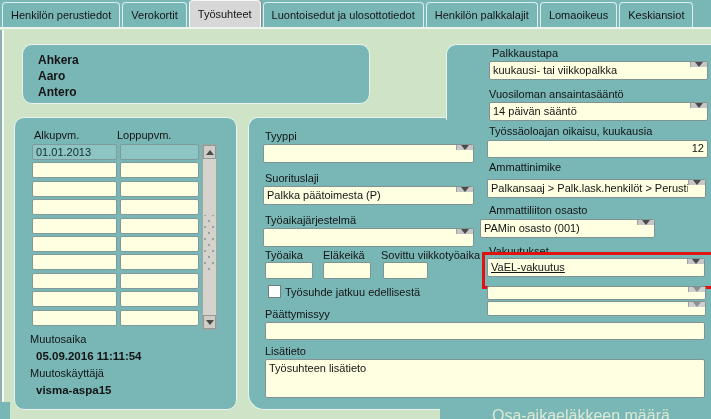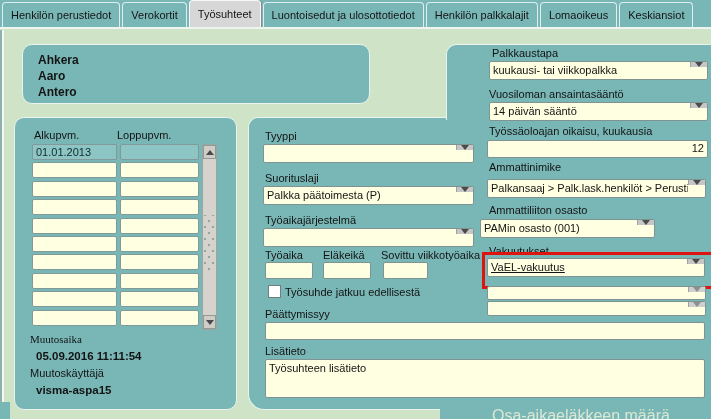--- a/index.html
+++ b/index.html
@@ -153,21 +153,21 @@
 <div class="sb">
   <div class="sb-btn sb-up">
       <div class="tri-up"></div>
     </div>
   <div class="sb-dots"></div>
   <div class="sb-btn sb-dn">
       <div class="tri-dn"></div>
     </div>
 </div>
 
-<div class="lbl" style="left:30px;top:333px;font-family:Liberation Serif, serif;">Muutosaika</div>
+<div class="lbl" style="left:30px;top:333px;">Muutosaika</div>
 <div class="lbl b" style="left:36px;top:350px;">05.09.2016 11:11:54</div>
 <div class="lbl" style="left:30px;top:367px;">Muutoskäyttäjä</div>
 <div class="lbl b" style="left:36px;top:384px;">visma-aspa15</div>
 
 <div class="lbl" style="left:265px;top:130px;">Tyyppi</div>
 <div class="dd" style="left:263px;top:144px;width:211px;">
   <div class="val"></div>
   <div class="btn">
       <div class="tri-dn"></div>
     </div>

